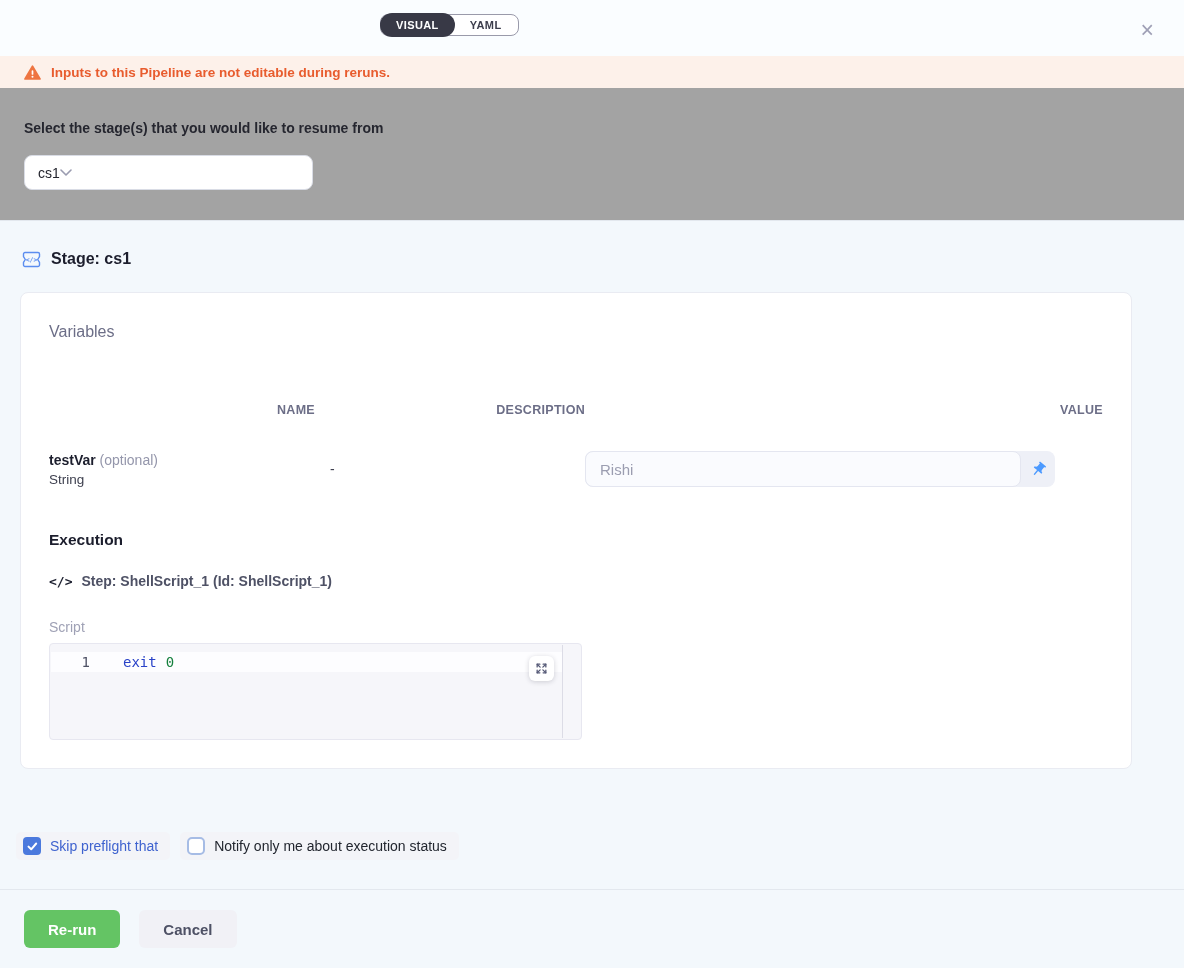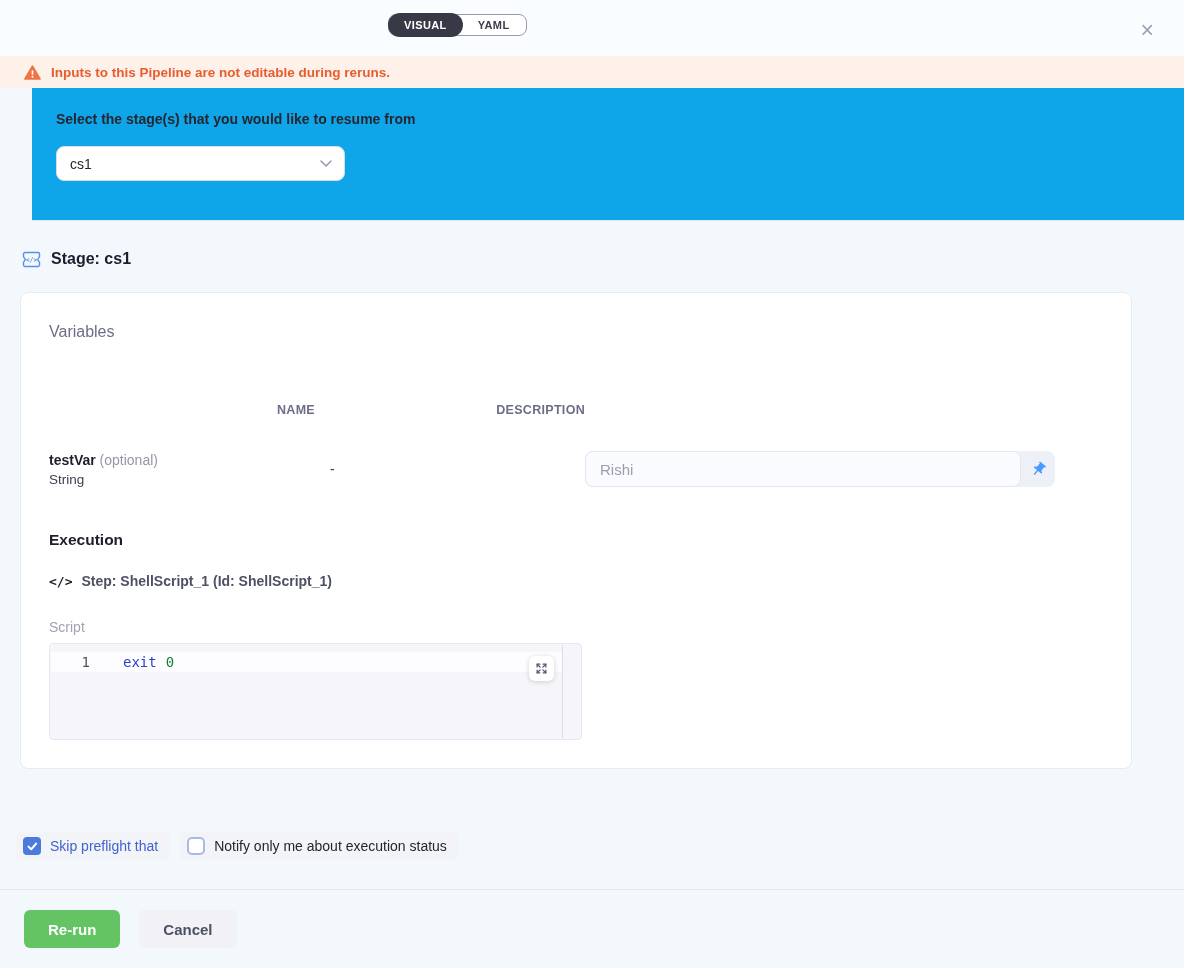--- a/index.html
+++ b/index.html
@@ -9,45 +9,45 @@
     font-family:"Liberation Sans", sans-serif;
     color:#1c1e2d; background:#f3f8fc;
   }
 
   
   .header { height:56px; background:#fafdff; position:relative; padding:13px 24px 0; }
   .title-row { display:flex; align-items:center; gap:8px; }
   .page-title { font-size:20px; font-weight:700; letter-spacing:-0.2px; color:#1c1e2d; }
   .info-icon { display:inline-flex; margin-top:2px; cursor:pointer; }
   .view-toggle {
-    position:absolute; left:388px; top:14px; height:22px;
+    position:absolute; left:380px; top:14px; height:22px;
     border:1px solid #9a9aaa; border-radius:8px; background:#fff;
     display:flex; align-items:center; cursor:pointer;
   }
   .toggle-opt {
     font-size:11px; font-weight:700; letter-spacing:0.4px; color:#3c3d4c;
     padding:0 16px; height:22px; display:flex; align-items:center; border-radius:12px;
   }
   .toggle-opt.active { background:#383946; color:#fff; height:24px; margin:-1px; padding:0 16px; }
   .close-btn {
     position:absolute; right:30px; top:19px; font-size:23px; line-height:1;
     color:#9fa0b6; cursor:pointer; font-weight:400;
   }
 
   
   .banner { height:32px; background:#fdf1ea; display:flex; align-items:center; gap:10px; padding:0 24px; }
   .banner-text { color:#e85c2e; font-size:13.5px; font-weight:600; }
 
   
-  .select-section { height:133px; background:#0ea5e9; border-bottom:1px solid #e3e8ee; padding:23px 24px 0;margin-left:32px; }
+  .select-section { height:133px; background:#a3a3a3; border-bottom:1px solid #e3e8ee; padding:32px 24px 0; }
   .select-label { font-size:14px; font-weight:600; color:#25262f; }
   .dropdown {
     margin-top:19px; width:289px; height:35px; background:#fff;
     border:1px solid #d9dce5; border-radius:8px;
-    display:flex; align-items:center; justify-content:space-between;
+    display:flex; align-items:center; justify-content:flex-start;
     padding:0 12px 0 13px; cursor:pointer;
   }
   .dropdown-value { font-size:14px; color:#25262f; }
 
   
   .main { height:669px; background:#f3f8fc; border-bottom:1px solid #e3e8ee; }
   .stage-row { display:flex; align-items:center; gap:10px; padding:29px 0 0 22px; }
   .stage-heading { font-size:16px; font-weight:700; color:#1c1e2d; }
 
   .card {
@@ -165,20 +165,21 @@
     </span>
     <span class="stage-heading">Stage: cs1</span>
   </div>
 
   <div class="card">
     <div class="vars-title">Variables</div>
 
     <div class="grid table-head">
       <span class="col-h">NAME</span>
       <span class="col-h">DESCRIPTION</span>
+      <span class="col-h">VALUE</span>
     </div>
 
     <div class="grid table-row">
       <div>
         <div class="var-name-line">
           <span class="var-name">testVar</span>
           <span class="var-note">(optional)</span>
         </div>
         <div class="var-type">String</div>
       </div>

